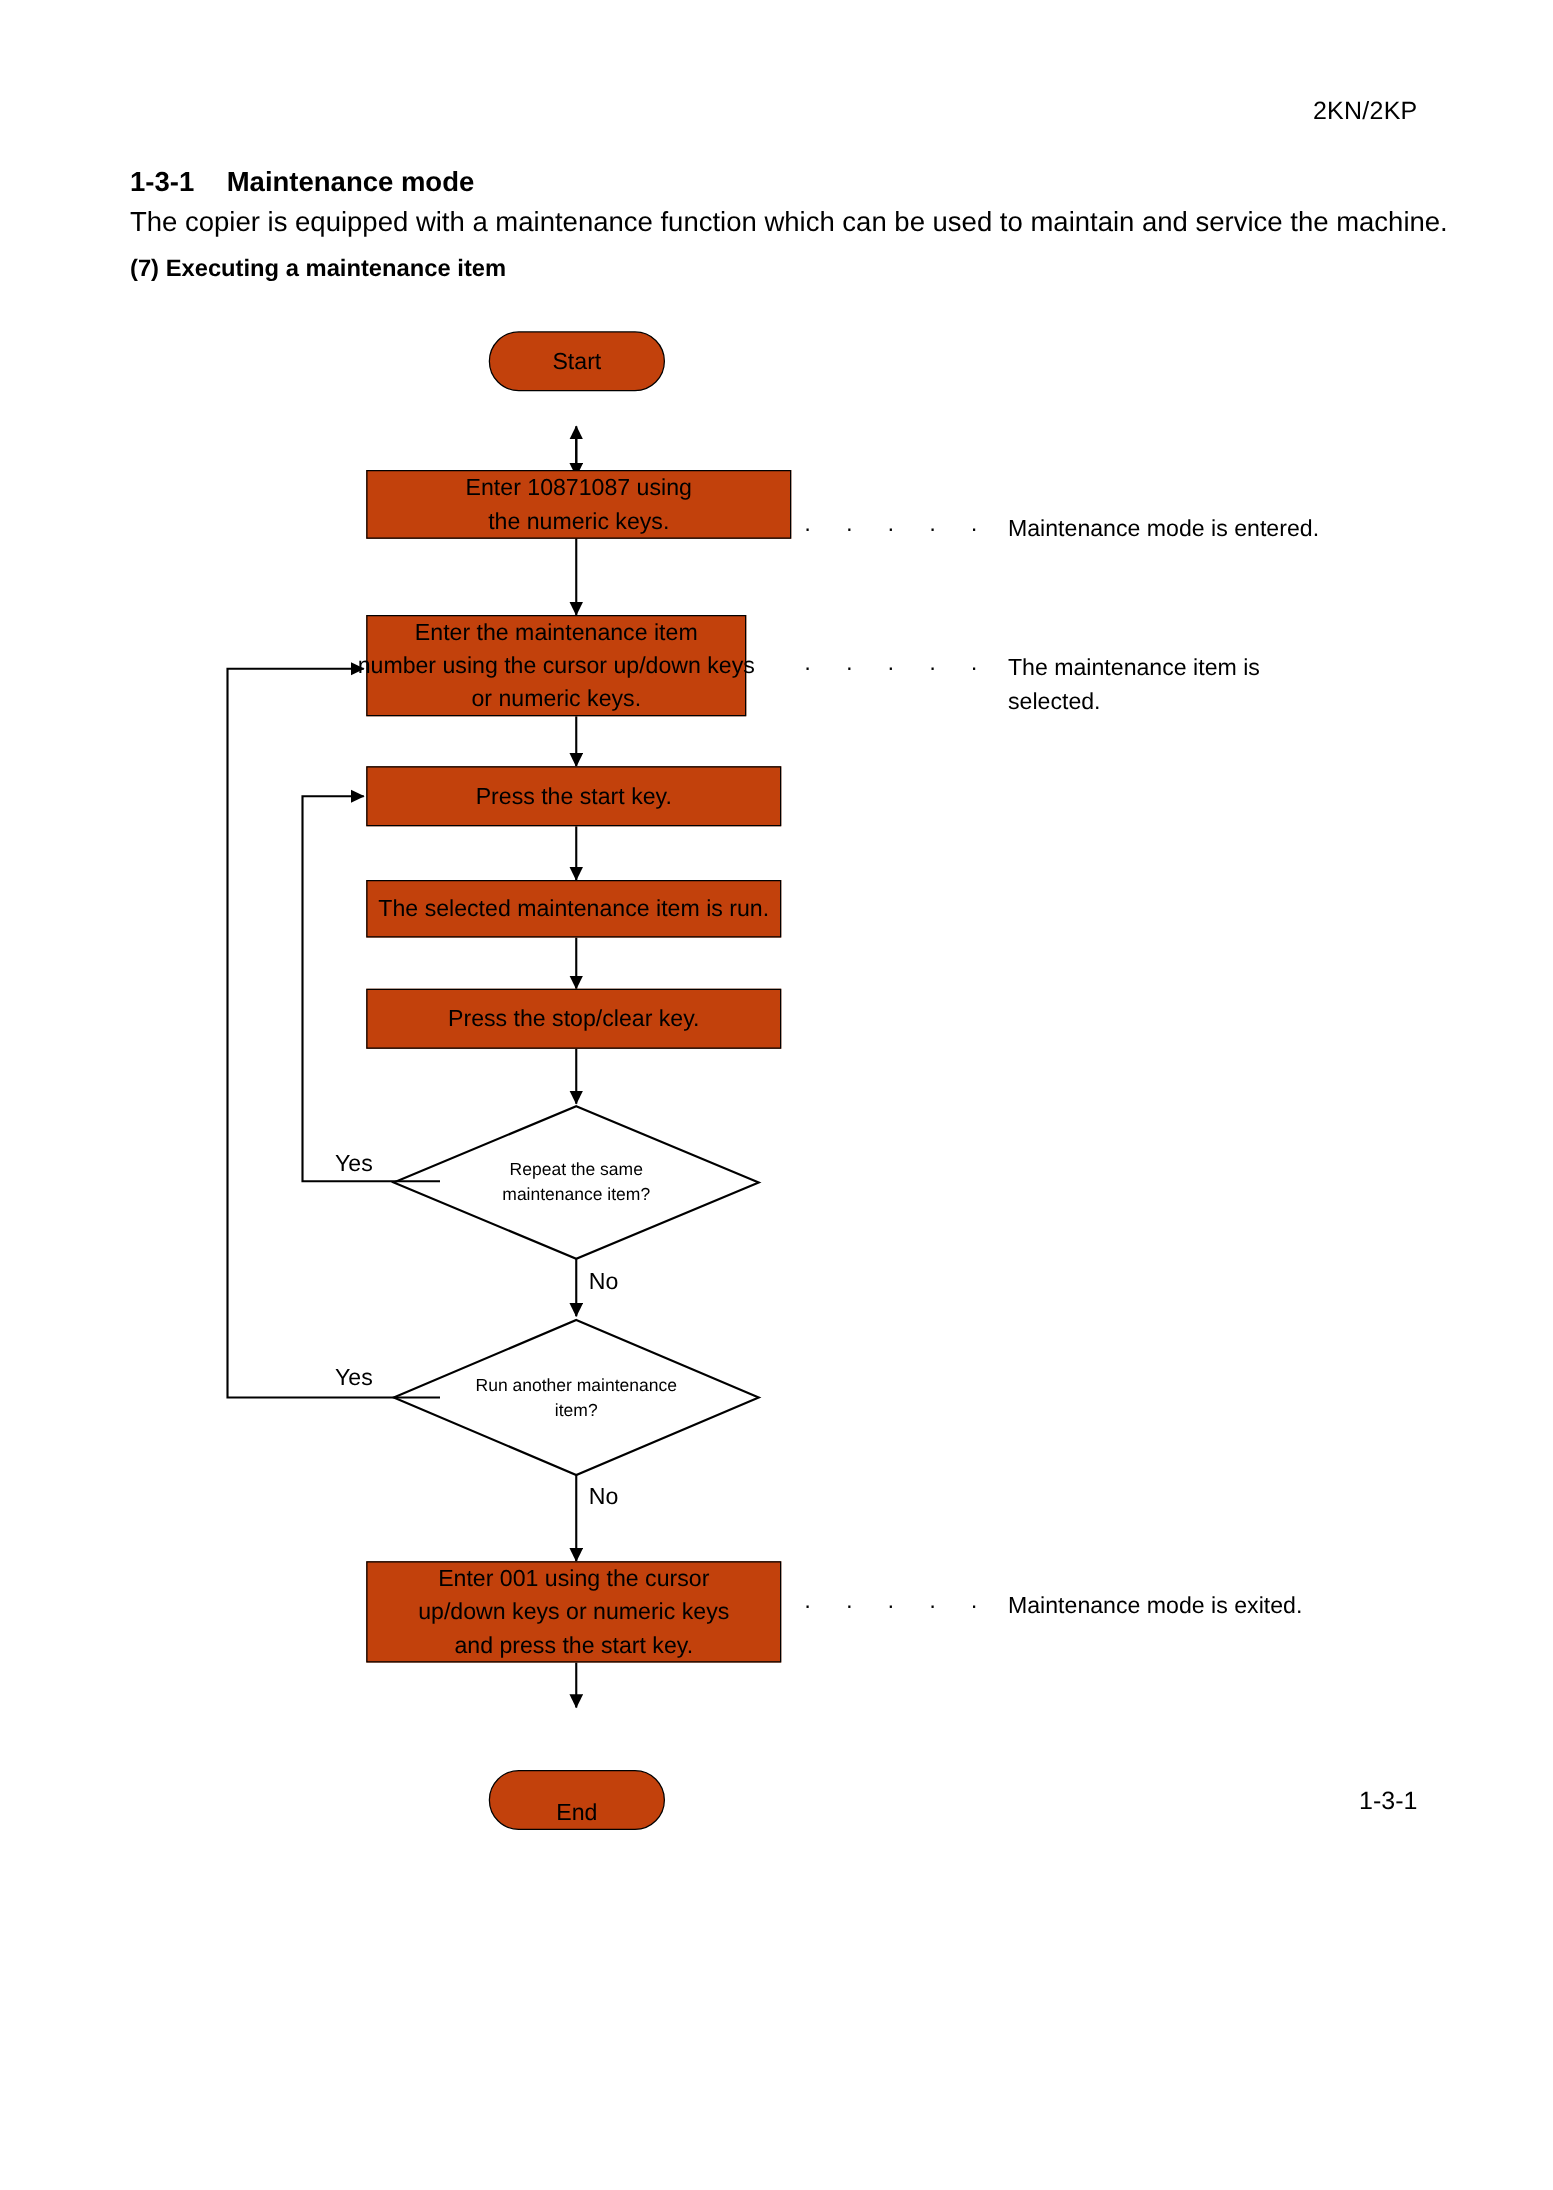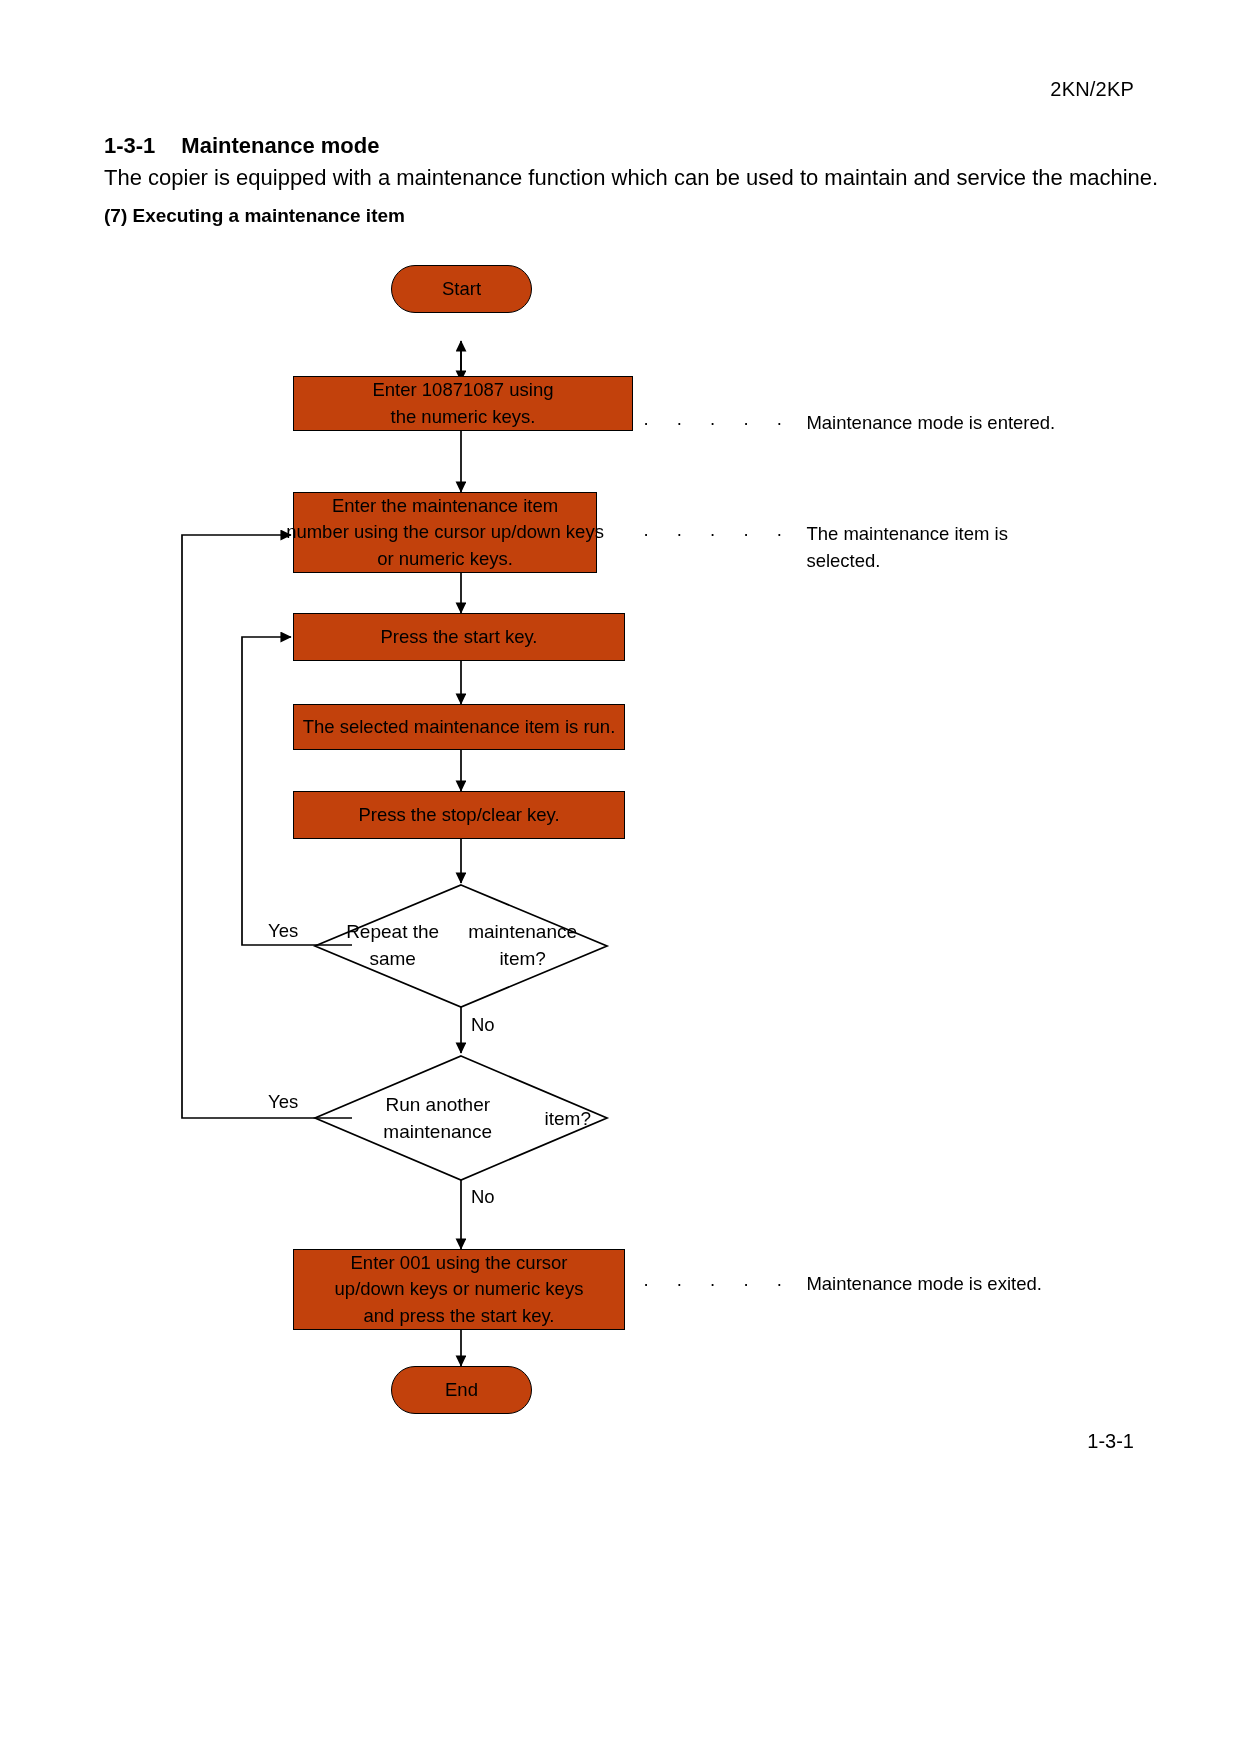--- a/index.html
+++ b/index.html
@@ -82,24 +82,24 @@
   .node.term {
     border-radius: 40px;
     border-width: 1.7px;
   }
   .node .ln { display: block; white-space: nowrap; }
 
   
   .diamond-text {
     position: absolute;
     display: flex;
-    flex-direction: row;
+    flex-direction: column;
     align-items: center;
     justify-content: center;
-    font-size: 19px;
+    font-size: 14px;
     line-height: 1.42;
     text-align: center;
   }
 
   
   .blabel {
     position: absolute;
     font-size: 18.5px;
     white-space: nowrap;
   }
@@ -211,21 +211,21 @@
     <span class="ln">Run another maintenance</span>
     <span class="ln">item?</span>
   </div>
 
   <div class="node" style="left:293px; top:1249px; width:332px; height:81px;justify-content:space-between;">
     <span class="ln">Enter 001 using the cursor</span>
     <span class="ln">up/down keys or numeric keys</span>
     <span class="ln">and press the start key.</span>
   </div>
 
-  <div class="node term" style="left:391px; top:1366px; width:141px; height:48px;">
+  <div class="node term" style="left:391px; top:1416px; width:141px; height:48px;justify-content:flex-end;">
     <span class="ln">End</span>
   </div>
 
   <div class="blabel" style="left:268px; top:920px;">Yes</div>
   <div class="blabel" style="left:471px; top:1014px;">No</div>
   <div class="blabel" style="left:268px; top:1091px;">Yes</div>
   <div class="blabel" style="left:471px; top:1186px;">No</div>
 
   <div class="annot" style="left:643px; top:410px;">
     <span class="leader">· · · · ·</span>

